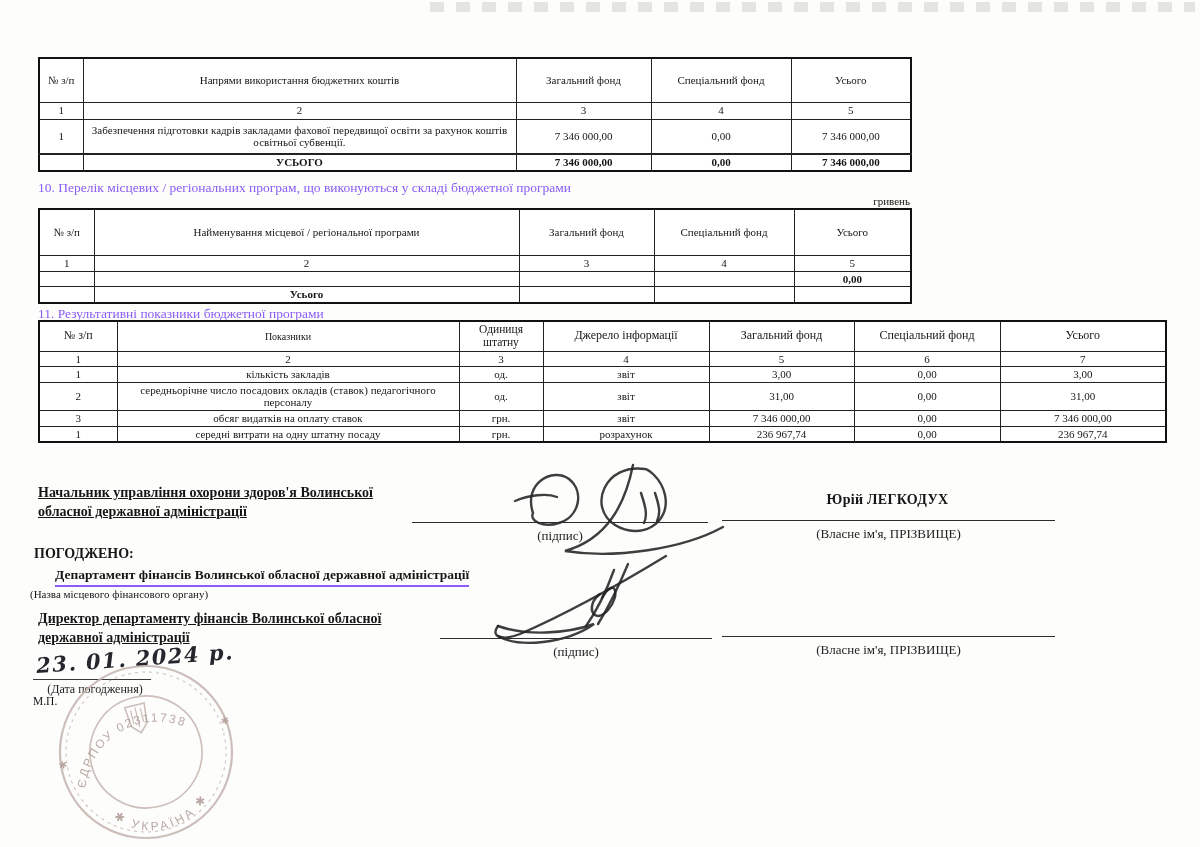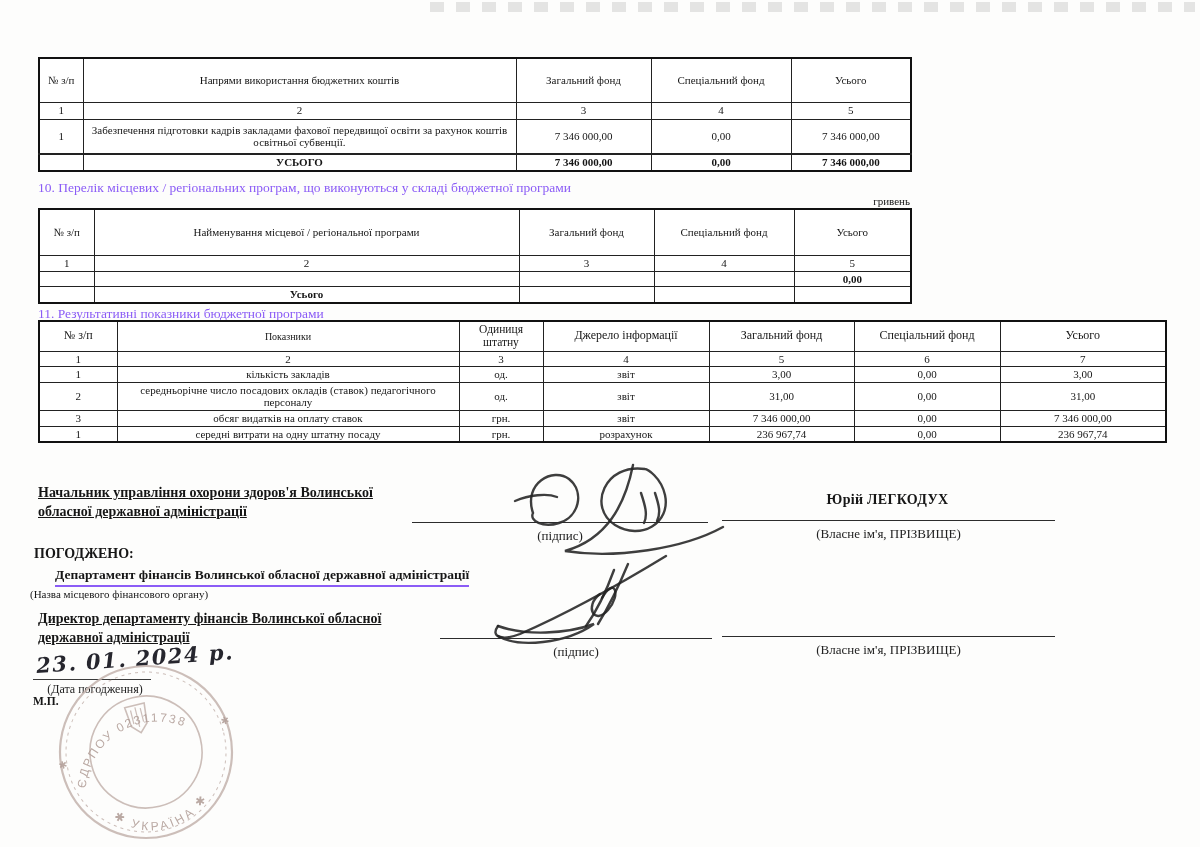--- a/index.html
+++ b/index.html
@@ -23,21 +23,21 @@
   .abs{position:absolute;}
   .sec-title{font-size:13.5px;color:#8b5cf6;}
   .hryv{font-size:11px;}
   .sig-title{font-weight:bold;font-size:14px;line-height:1.35;text-decoration:underline;}
   .sig-line{border-top:1.6px solid #2c2c2c;height:0;}
   .cap{font-size:13px;color:#222;text-align:center;}
   .person{font-weight:bold;font-size:14px;text-align:center;letter-spacing:.3px;}
   .agreed{font-weight:bold;font-size:14px;}
   .dept{font-weight:bold;font-size:13.5px;border-bottom:2px solid #8b5cf6;padding-bottom:2px;}
   .fin-cap{font-size:11px;}
-  .mp{font-weight:bold;font-size:11.5px;}
+  .mp{font-weight:normal;font-size:11.5px;}
   .date-hand{font-family:"DejaVu Serif",serif;font-style:italic;font-weight:bold;font-size:21px;
              letter-spacing:1.5px;color:#26262e;transform:rotate(-4deg);display:inline-block;}
   svg .ink{fill:none;stroke:#232323;stroke-width:2.4;stroke-linecap:round;opacity:.88;}
   svg .stamp-stroke{fill:none;stroke:#c3b3ad;opacity:.85;}
   svg .stamp-text{fill:#b3a09a;font-family:"Liberation Sans",sans-serif;opacity:.9;}
 </style>
 </head>
 <body>
 
 <div id="page">

